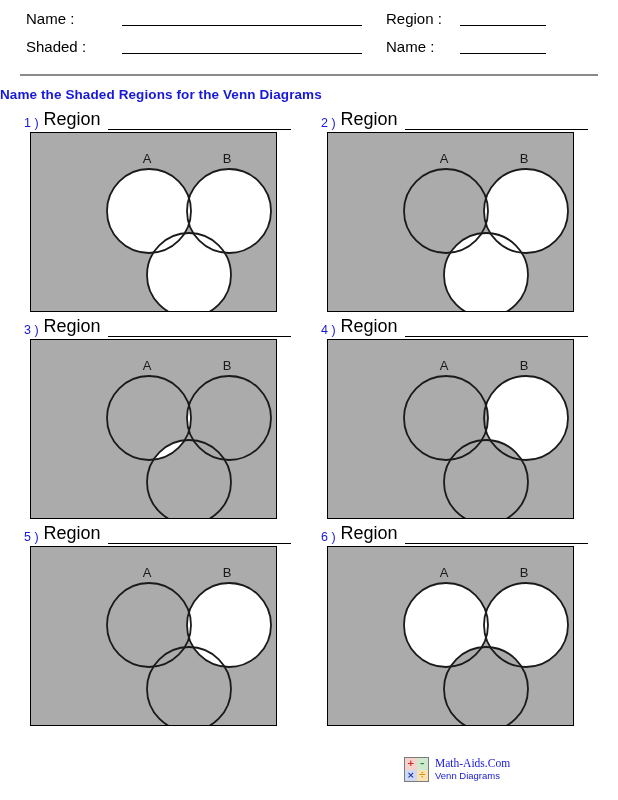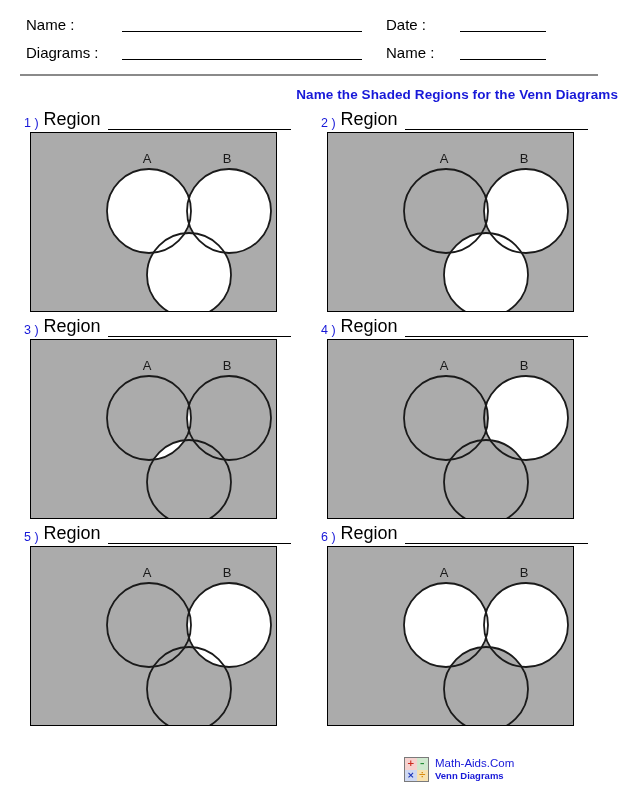--- a/index.html
+++ b/index.html
@@ -16,21 +16,21 @@
     overflow: hidden;
     position: relative;
   }
 
   
   .header {
     padding: 10px 22px 0 22px;
   }
   .hdr-row {
     display: flex;
-    align-items: center;
+    align-items: flex-start;
     height: 28px;
   }
   .hdr-label {
     font-size: 15px;
     color: #000;
     white-space: nowrap;
   }
   .lbl-name   { width: 96px; padding-left: 4px; }
   .lbl-score  { width: 74px; padding-left: 10px; }
   .blank-long {
@@ -44,21 +44,21 @@
     border-bottom: 1.5px solid #000;
     height: 15px;
   }
 
   .divider {
     margin: 8px 20px 0 20px;
     border-top: 2px solid #8a8a8a;
   }
 
   .worksheet-title {
-    text-align: right;
+    text-align: left;
     color: #1718d8;
     font-size: 13.5px;
     font-weight: bold;
     letter-spacing: 0.1px;
     margin-top: 11px;
   }
 
   
   .grid {
     margin-top: 9px;
@@ -135,39 +135,40 @@
   .lc-times { background: #cfd9f2; color: #1b35b8; }
   .lc-div   { background: #f8e2b0; color: #d98b10; }
 
   .logo-text {
     margin-left: 6px;
     line-height: 1.15;
   }
   .logo-title {
     color: #1718d8;
     font-size: 11.5px;
+    font-family: Liberation Serif, serif;
   }
   .logo-sub {
     color: #1718d8;
     font-size: 9.5px;
-    font-weight: bold;
+    font-weight: normal;
   }
 </style>
 </head>
 <body>
 
 <div class="header">
   <div class="hdr-row">
     <span class="hdr-label lbl-name">Name :</span>
     <span class="blank-long"></span>
-    <span class="hdr-label lbl-score">Date :</span>
+    <span class="hdr-label lbl-score">Region :</span>
     <span class="blank-short"></span>
   </div>
   <div class="hdr-row">
-    <span class="hdr-label lbl-name">Diagrams :</span>
+    <span class="hdr-label lbl-name">Shaded :</span>
     <span class="blank-long"></span>
     <span class="hdr-label lbl-score">Name :</span>
     <span class="blank-short"></span>
   </div>
 </div>
 
 <div class="divider"></div>
 
 <div class="worksheet-title">Name the Shaded Regions for the Venn Diagrams</div>
 

